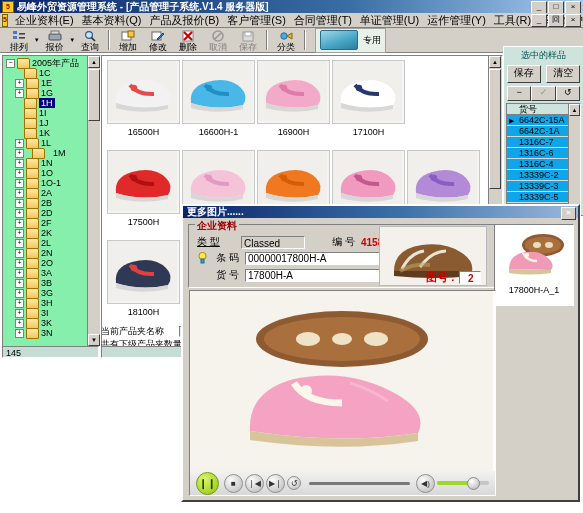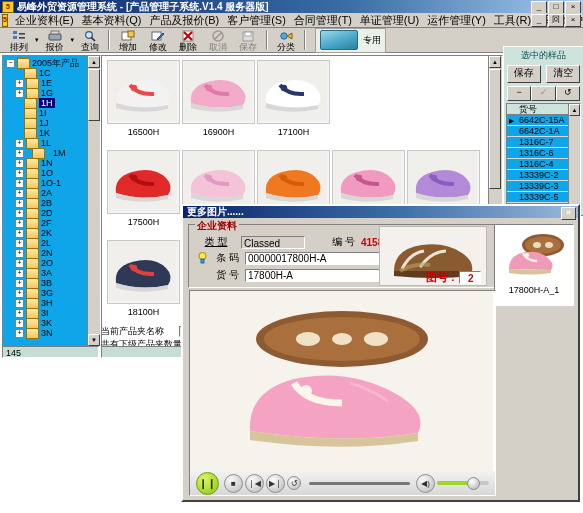--- a/index.html
+++ b/index.html
@@ -66,21 +66,21 @@
   .crate{
     width:36px;height:18px;
     background:linear-gradient(160deg,#9fd8e8,#4aa8c8 55%,#2d7f9d);
     border:1px solid #2a6a84;border-radius:2px;
   }
   .tb-special .lb2{font-size:9px;margin-left:5px;}
 
   
   .tree-panel{
     position:absolute;left:2px;top:55px;width:97px;height:290px;
-    background:#0ea5e9;border:1px solid;border-color:#808080 #fff #fff #808080;
+    background:#86efac;border:1px solid;border-color:#808080 #fff #fff #808080;
     overflow:hidden;
   }
   .tree-inner{position:absolute;left:0;top:0;width:84px;height:290px;padding:2px 0 0 3px;box-sizing:border-box;}
   .tnode{height:10px;display:flex;align-items:center;font-size:9px;white-space:nowrap;line-height:10px;}
   .tnode .exp{
     width:7px;height:7px;border:1px solid #808080;background:#fff;
     font-size:7px;line-height:6px;text-align:center;margin-right:2px;color:#000;
   }
   .tnode .exp.none{border:0;background:transparent;}
   .folder{
@@ -540,20 +540,30 @@
                 <path d="M8 42 Q6 26 24 21 Q46 15 58 27 Q66 35 60 44 Q34 50 8 42 Z" fill="#f2f2f2"></path>
                 <path d="M8 42 Q34 50 60 44 L60 48 Q34 54 8 47 Z" fill="#cfcfcf" opacity=".75"></path>
                 <path d="M22 24 Q30 34 46 33" stroke="#e84a4a" stroke-width="4" fill="none"></path>
                 <circle cx="26" cy="27" r="3.2" fill="#e84a4a"></circle>
               </svg></div>
             <div class="pcap">16500H</div>
           </div>
           <div class="pcell">
             <div class="pimg"><svg width="69" height="60" viewBox="0 0 69 60">
                 <rect width="69" height="60" fill="#f1efec"></rect>
+                <path d="M8 42 Q6 26 24 21 Q46 15 58 27 Q66 35 60 44 Q34 50 8 42 Z" fill="#49b7e8"></path>
+                <path d="M8 42 Q34 50 60 44 L60 48 Q34 54 8 47 Z" fill="#cfcfcf" opacity=".75"></path>
+                <path d="M22 24 Q30 34 46 33" stroke="#1f8fc4" stroke-width="4" fill="none"></path>
+                <circle cx="26" cy="27" r="3.2" fill="#1f8fc4"></circle>
+              </svg></div>
+            <div class="pcap">16600H-1</div>
+          </div>
+          <div class="pcell">
+            <div class="pimg"><svg width="69" height="60" viewBox="0 0 69 60">
+                <rect width="69" height="60" fill="#f1efec"></rect>
                 <path d="M8 42 Q6 26 24 21 Q46 15 58 27 Q66 35 60 44 Q34 50 8 42 Z" fill="#f3a9c8"></path>
                 <path d="M8 42 Q34 50 60 44 L60 48 Q34 54 8 47 Z" fill="#cfcfcf" opacity=".75"></path>
                 <path d="M22 24 Q30 34 46 33" stroke="#e07aa8" stroke-width="4" fill="none"></path>
                 <circle cx="26" cy="27" r="3.2" fill="#e07aa8"></circle>
               </svg></div>
             <div class="pcap">16900H</div>
           </div>
           <div class="pcell">
             <div class="pimg"><svg width="69" height="60" viewBox="0 0 69 60">
                 <rect width="69" height="60" fill="#f1efec"></rect>
@@ -684,21 +694,21 @@
       <span>更多图片......</span>
       <div class="dlg-close">×</div>
     </div>
 
     <div class="dlg-body">
 
       <div class="gbox">
         <div class="gbox-cap">企业资料</div>
 
         <div class="frow" style="left:8px;top:10px;">
-          <span style="width:38px;text-align:center;margin-right:6px;text-decoration:underline;">类 型</span>
+          <span style="width:38px;text-align:left;margin-right:6px;text-decoration:underline;">类 型</span>
           <span class="fld flat" style="width:64px;">Classed</span>
           <span style="width:38px;text-align:right;margin:0 6px 0 12px;">编 号</span>
           <span style="color:#cc0000;font-weight:bold;">4158</span>
         </div>
 
         <div class="frow" style="left:8px;top:26px;">
           <span style="width:12px;height:12px;display:inline-block;margin-right:2px;">
             <svg width="11" height="12" viewBox="0 0 11 12">
               <ellipse cx="5.5" cy="4" rx="3.6" ry="3.6" fill="#ffe84a" stroke="#b08a00"></ellipse>
               <rect x="4" y="7" width="3" height="4" fill="#3a9ad9" stroke="#1f6ba0"></rect>

